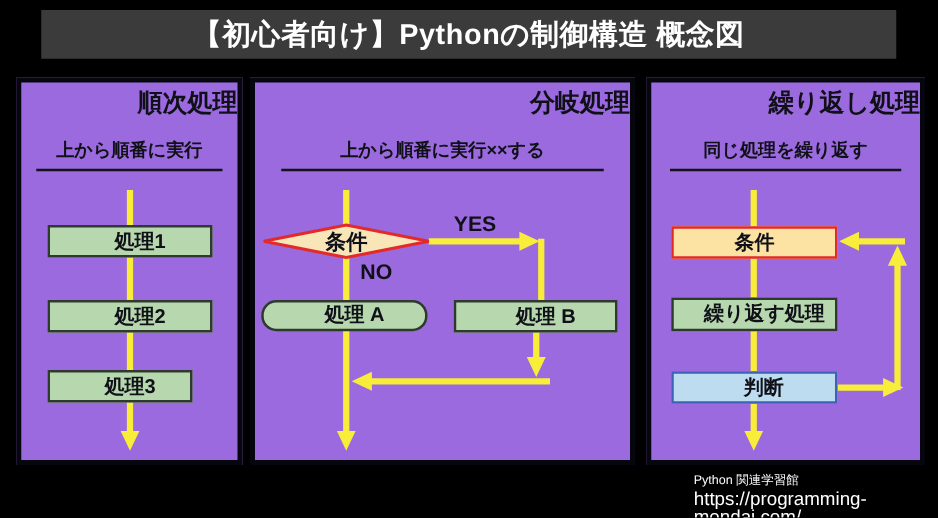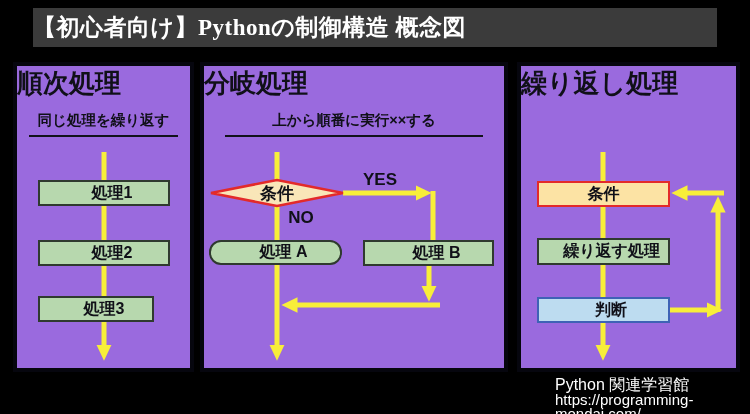--- a/index.html
+++ b/index.html
@@ -7,39 +7,39 @@
     width:750px;height:414px;
     background:var(--background,#000);
     position:relative;overflow:hidden;
     font-family:"Liberation Sans","DejaVu Sans",sans-serif;
   }
   .stage{position:absolute;inset:0;}
 
   .title-bar{
     position:absolute;left:33px;top:8px;width:684px;height:39px;
     background:var(--title_bar_bg,#3b3b3b);
-    display:flex;align-items:center;font-family:Liberation Serif, serif;
+    display:flex;align-items:center;justify-content:center;
   }
   .title-bar .ttl{
     color:var(--title_text,#fff);font-size:23px;font-weight:bold;letter-spacing:.5px;
     white-space:nowrap;
   }
 
   .panel{
     position:absolute;top:62px;height:310px;box-sizing:border-box;
     background:var(--panel_bg,#9a6ade);
     border:4px solid var(--panel_border,#06060e);
   }
   .p1{left:13px;width:181px;}
   .p2{left:200px;width:308px;}
   .p3{left:517px;width:223px;}
 
   .panel h2{
-    position:absolute;top:0;left:0;right:0;margin:0;text-align:left;
-    font-size:26px;line-height:35px;font-weight:bold;
+    position:absolute;top:0;left:0;right:0;margin:0;text-align:right;
+    font-size:20px;line-height:35px;font-weight:bold;
     color:var(--text_dark,#101018);white-space:nowrap;
   }
   .subtitle{
     position:absolute;top:45px;left:7%;width:86%;text-align:center;
     font-size:14.5px;font-weight:bold;color:var(--text_dark,#101018);
     padding-bottom:5px;border-bottom:2.5px solid #12121a;white-space:nowrap;
   }
 
   .flow-svg{position:absolute;left:0;top:0;width:100%;height:100%;z-index:1;}
   .yline{stroke:var(--arrow,#f8ee3a);stroke-width:5;fill:none;}
@@ -65,35 +65,35 @@
   .bA{left:5px;top:174px;width:133px;height:25px;border-radius:12px;}
   .bB{left:159px;top:174px;width:131px;height:26px;}
 
   .b31{left:16px;top:115px;width:133px;height:26px;}
   .b32{left:16px;top:172px;width:133px;height:27px;}
   .b33{left:16px;top:231px;width:133px;height:26px;padding-left:15px;}
 
   .footer{
     position:absolute;left:555px;top:377px;color:#fff;z-index:3;
   }
-  .footer .site{font-size:16px;line-height:16px;}
+  .footer .site{font-size:10px;line-height:16px;}
   .footer .url{font-size:15px;line-height:14px;}
 </style>
 </head>
 <body>
 
 <div class="stage">
 
   <div class="title-bar">
     <span class="ttl">【初心者向け】Pythonの制御構造 概念図</span>
   </div>
 
   <section class="panel p1">
     <h2>順次処理</h2>
-    <div class="subtitle">同じ処理を繰り返す</div>
+    <div class="subtitle">上から順番に実行</div>
     <svg class="flow-svg" viewBox="0 0 173 302" preserveAspectRatio="none">
       <defs>
         <marker id="m1" viewBox="0 0 10 10" refX="5" refY="5" markerWidth="17" markerHeight="17" orient="auto" markerUnits="userSpaceOnUse">
           <path class="ahead" d="M0,0.5 L9.5,5 L0,9.5 Z"></path>
         </marker>
       </defs>
       <path class="yline" d="M87,86 L87,287" marker-end="url(#m1)"></path>
     </svg>
     <div class="fbox green b11">処理1</div>
     <div class="fbox green b12">処理2</div>
@@ -118,20 +118,21 @@
       <text class="svglabel" x="73" y="133" text-anchor="middle">条件</text>
       <text class="svglabel svglabel-big" x="176" y="119" text-anchor="middle">YES</text>
       <text class="svglabel svglabel-big" x="97" y="157" text-anchor="middle">NO</text>
     </svg>
     <div class="fbox green bA">処理 A</div>
     <div class="fbox green bB">処理 B</div>
   </section>
 
   <section class="panel p3">
     <h2>繰り返し処理</h2>
+    <div class="subtitle">同じ処理を繰り返す</div>
     <svg class="flow-svg" viewBox="0 0 215 302" preserveAspectRatio="none">
       <defs>
         <marker id="m3" viewBox="0 0 10 10" refX="5" refY="5" markerWidth="17" markerHeight="17" orient="auto" markerUnits="userSpaceOnUse">
           <path class="ahead" d="M0,0.5 L9.5,5 L0,9.5 Z"></path>
         </marker>
       </defs>
       <path class="yline" d="M82,86 L82,287" marker-end="url(#m3)"></path>
       <path class="yline" d="M149,244 L194,244" marker-end="url(#m3)"></path>
       <path class="yline" d="M197,246 L197,138" marker-end="url(#m3)"></path>
       <path class="yline" d="M203,127 L158,127" marker-end="url(#m3)"></path>

